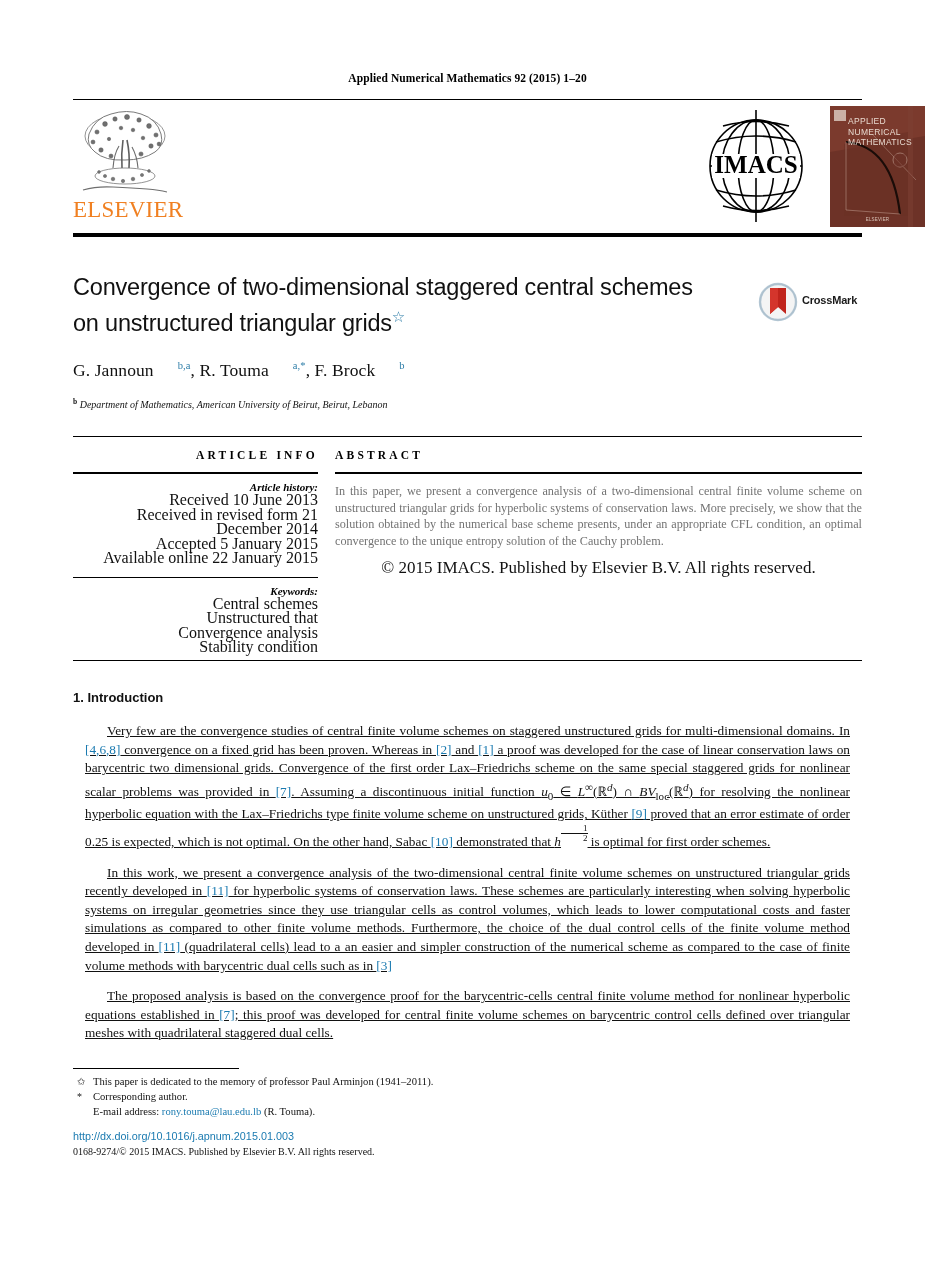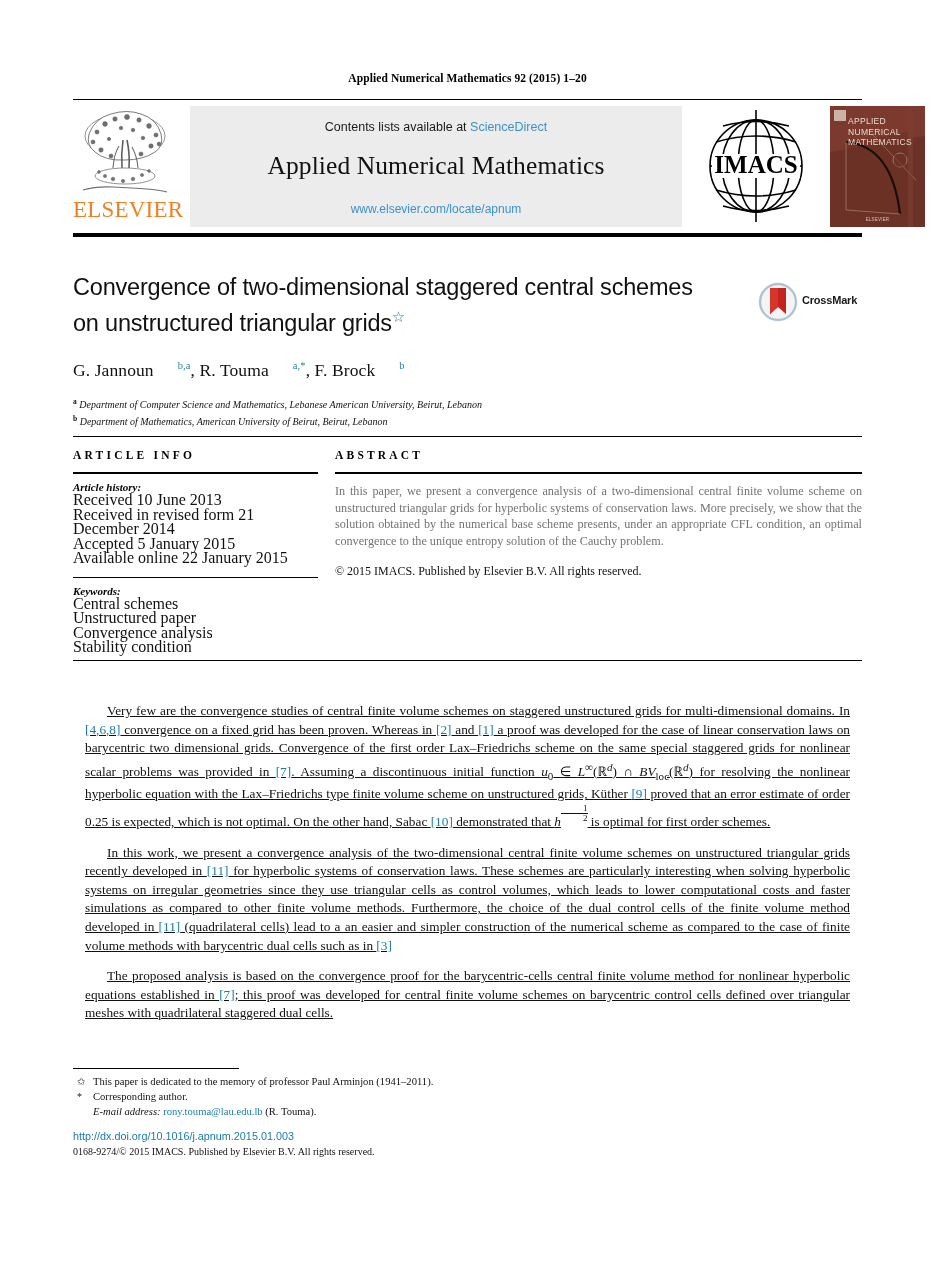--- a/index.html
+++ b/index.html
@@ -221,20 +221,21 @@
     width: 789px; height: 1px;
     background: #000;
   }
   .rule-title-bottom { top: 436px; }
 
   
   .info-col {
     position: absolute;
     left: 73px; top: 449px;
     width: 245px;
+    text-align: right;
   }
   .abstract-col {
     position: absolute;
     left: 335px; top: 449px;
     width: 527px;
   }
   .sec-label {
     font-family: "Liberation Serif", serif;
     font-size: 11.5px;
     font-weight: bold;
@@ -263,23 +264,23 @@
     margin-top: 11px;
   }
   .abstract-text {
     margin-top: 9px;
     font-size: 12.2px;
     line-height: 16.5px;
     text-align: justify;
     color: #737373;
   }
   .abstract-copy {
-    margin-top: 15px;
-    font-size: 12px;
-    text-align: left;
+    margin-top: 9px;
+    font-size: 17px;
+    text-align: center;
     color: #111;
   }
   .rule-abstract-bottom {
     top: 660px;
   }
 
   
   .body-area {
     position: absolute;
     left: 73px; top: 690px;
@@ -330,21 +331,21 @@
     font-size: 10.6px;
     line-height: 15px;
     color: #111;
   }
   .fn-row { position: relative; padding-left: 20px; }
   .fn-mark {
     position: absolute;
     left: 4px; top: 0;
     font-size: 10px;
   }
-  .email-label { font-style: italic; }
+  .email-label { }
   .email-link { color: #1a7ab0; text-align: right; }
 
   .doi-line {
     position: absolute;
     left: 73px; top: 1130px;
     font-family: "Liberation Sans", sans-serif;
     font-size: 10.8px;
     color: #1a7ab0;
   }
   .issn-line {
@@ -400,27 +401,20 @@
             <circle cx="67" cy="69" r="1.6"></circle>
               <circle cx="24" cy="66" r="1.4"></circle>
             <circle cx="74" cy="65" r="1.4"></circle>
           </g>
           <path d="M8 84 q14 -4 30 -3 q20 1 34 2 q12 1 20 3" stroke="#6f6f6f" stroke-width="1.2" fill="none"></path>
         </g>
       </svg>
       <div class="elsevier-word">ELSEVIER</div>
     </div>
 
-    <div class="journal-banner">
-      <div class="banner-contents">
-        <span>Contents lists available at </span><span class="sciencedirect-link">ScienceDirect</span>
-      </div>
-      <div class="banner-journal-title">Applied Numerical Mathematics</div>
-      <div class="banner-url">www.elsevier.com/locate/apnum</div>
-    </div>
 
     <svg class="imacs-logo" viewBox="0 0 128 125">
       <g fill="none" stroke="#000" stroke-width="1.6">
         <circle cx="64" cy="62" r="46"></circle>
         <line x1="64" y1="6" x2="64" y2="118"></line>
         <ellipse cx="64" cy="62" rx="18" ry="46"></ellipse>
         <ellipse cx="64" cy="62" rx="34" ry="46"></ellipse>
         <line x1="18" y1="62" x2="110" y2="62"></line>
         <path d="M24 38 q40 -12 80 0"></path>
         <path d="M24 86 q40 12 80 0"></path>
@@ -465,53 +459,53 @@
         <path d="M12 6 L20 6 L20 25 L12 32 Z" fill="#d4352c"></path>
       </svg>
       <span class="crossmark-label">CrossMark</span>
     </div>
 
     <div class="authors">
       <span><span>G. Jannoun</span><sup>b,a</sup></span><span>, </span><span><span>R. Touma</span><sup>a,*</sup></span><span>, </span><span><span>F. Brock</span><sup>b</sup></span>
     </div>
 
     <div class="affiliations">
-      <div><sup>a</sup> <span>Department of Computer Science and Mathematics, Lebanese American University, Beirut, Lebanon</span></div>
       <div><sup>b</sup> <span>Department of Mathematics, American University of Beirut, Beirut, Lebanon</span></div>
     </div>
   </div>
 
   <div class="rule-thin rule-title-bottom"></div>
 
   <div class="info-col">
     <div class="sec-label">ARTICLE INFO</div>
     <div class="sec-rule"></div>
     <div class="hist-title">Article history:</div>
     <div class="info-line">Received 10 June 2013</div>
     <div class="info-line">Received in revised form 21 December 2014</div>
     <div class="info-line">Accepted 5 January 2015</div>
     <div class="info-line">Available online 22 January 2015</div>
     <div class="kw-rule"></div>
     <div class="kw-title">Keywords:</div>
     <div class="info-line">Central schemes</div>
-    <div class="info-line">Unstructured paper</div>
+    <div class="info-line">Unstructured that</div>
     <div class="info-line">Convergence analysis</div>
     <div class="info-line">Stability condition</div>
   </div>
 
   <div class="abstract-col">
     <div class="sec-label">ABSTRACT</div>
     <div class="sec-rule"></div>
     <div class="abstract-text">In this paper, we present a convergence analysis of a two-dimensional central finite volume scheme on unstructured triangular grids for hyperbolic systems of conservation laws. More precisely, we show that the solution obtained by the numerical base scheme presents, under an appropriate CFL condition, an optimal convergence to the unique entropy solution of the Cauchy problem.</div>
     <div class="abstract-copy">© 2015 IMACS. Published by Elsevier B.V. All rights reserved.</div>
   </div>
 
   <div class="rule-thin rule-abstract-bottom"></div>
 
   <div class="body-area">
+    <h2 class="section-heading">1. Introduction</h2>
 
     <p class="para"><span>Very few are the convergence studies of central finite volume schemes on staggered unstructured grids for multi-dimensional domains. In </span><span class="cite">[4,6,8]</span><span> convergence on a fixed grid has been proven. Whereas in </span><span class="cite">[2]</span><span> and </span><span class="cite">[1]</span><span> a proof was developed for the case of linear conservation laws on barycentric two dimensional grids. Convergence of the first order Lax–Friedrichs scheme on the same special staggered grids for nonlinear scalar problems was provided in </span><span class="cite">[7]</span><span>. Assuming a discontinuous initial function </span><span class="mathvar">u</span><sub>0</sub><span> ∈ </span><span class="mathvar">L</span><sup>∞</sup><span>(ℝ</span><sup class="mathvar">d</sup><span>) ∩ </span><span class="mathvar">BV</span><sub>loc</sub><span>(ℝ</span><sup class="mathvar">d</sup><span>)</span><span> for resolving the nonlinear hyperbolic equation with the Lax–Friedrichs type finite volume scheme on unstructured grids, Küther </span><span class="cite">[9]</span><span> proved that an error estimate of order 0.25 is expected, which is not optimal. On the other hand, Sabac </span><span class="cite">[10]</span><span> demonstrated that </span><span class="mathvar">h</span><span class="frac"><span class="num">1</span><span class="den">2</span></span><span> is optimal for first order schemes.</span></p>
 
     <p class="para"><span>In this work, we present a convergence analysis of the two-dimensional central finite volume schemes on unstructured triangular grids recently developed in </span><span class="cite">[11]</span><span> for hyperbolic systems of conservation laws. These schemes are particularly interesting when solving hyperbolic systems on irregular geometries since they use triangular cells as control volumes, which leads to lower computational costs and faster simulations as compared to other finite volume methods. Furthermore, the choice of the dual control cells of the finite volume method developed in </span><span class="cite">[11]</span><span> (quadrilateral cells) lead to a an easier and simpler construction of the numerical scheme as compared to the case of finite volume methods with barycentric dual cells such as in </span><span class="cite">[3]</span></p>
 
     <p class="para"><span>The proposed analysis is based on the convergence proof for the barycentric-cells central finite volume method for nonlinear hyperbolic equations established in </span><span class="cite">[7]</span><span>; this proof was developed for central finite volume schemes on barycentric control cells defined over triangular meshes with quadrilateral staggered dual cells.</span></p>
   </div>
 
   <div class="footer-rule"></div>
 

